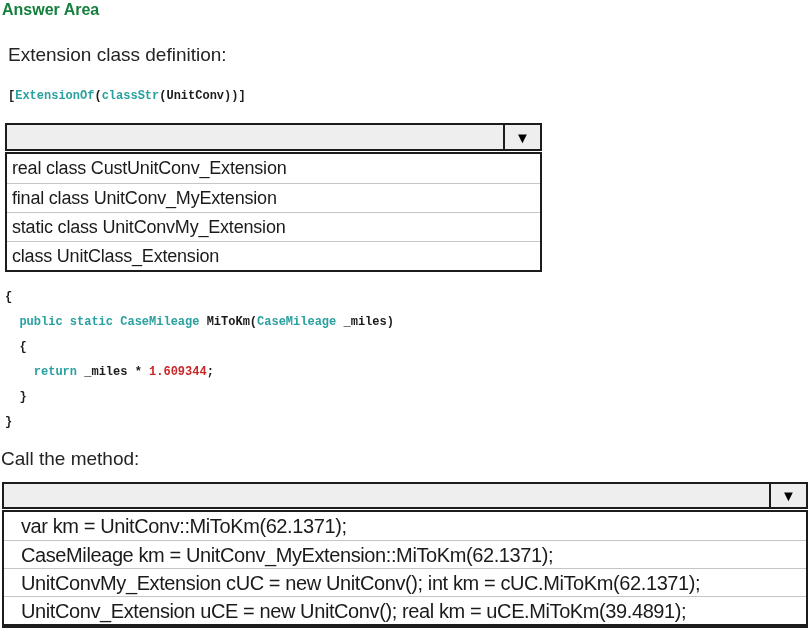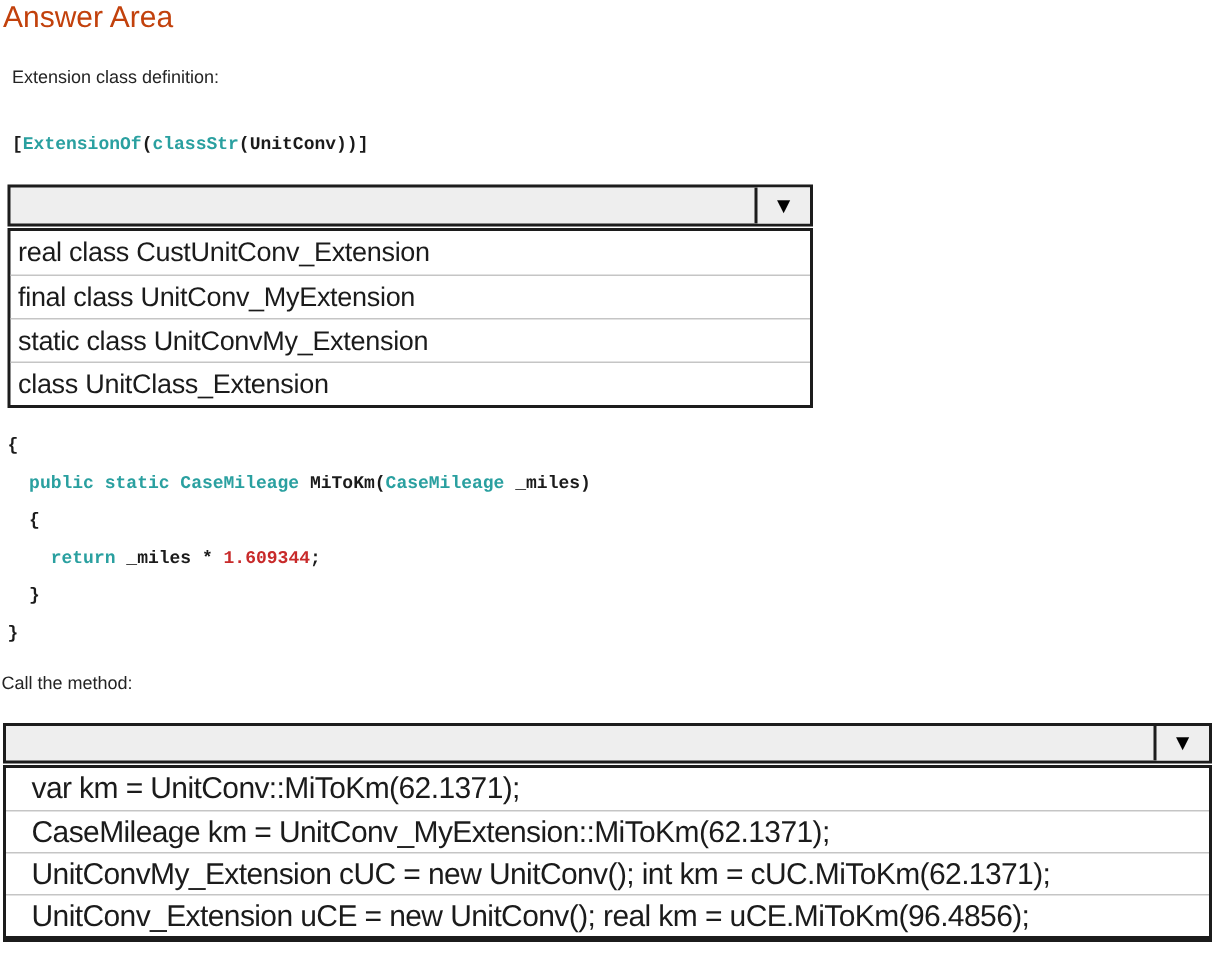--- a/index.html
+++ b/index.html
@@ -1,24 +1,24 @@
 <!DOCTYPE html>
 <html style="--teal: #2AA0A0; --red: #C82A2A; --text: #1B1B1B; --label-text: #242424; --border: #1C1C1C; --combo-bg: #EEEEEE; --divider: #C5C5C5;"><head>
 <meta charset="utf-8">
 <style>
   * { margin:0; padding:0; box-sizing:border-box; }
   html,body { width:812px; height:637px; background:#ffffff; overflow:hidden; }
   body { font-family:"Liberation Sans", sans-serif; color:var(--text,#1b1b1b); position:relative; }
 
   .page-title {
     position:absolute; left:2px; top:1px;
-    font-size:20px; font-weight:400; color:#c2410c;
+    font-size:16px; font-weight:700; color:#15803d;
   }
   .section-label {
-    position:absolute; font-size:12px; color:var(--label-text,#242424);
+    position:absolute; font-size:19px; color:var(--label-text,#242424);
     white-space:nowrap;
   }
   .label-ext { left:8px; top:44px; }
   .label-call { left:1px; top:448px; }
 
   .code {
     position:absolute;
     font-family:Liberation Mono, monospace;
     font-weight:700; font-size:12px; line-height:25px;
     white-space:pre; color:var(--text,#1b1b1b);
@@ -97,15 +97,15 @@
   <div class="combo">
     <div class="combo-value"></div>
     <div class="combo-btn">
       <span class="arrow">▼</span>
     </div>
   </div>
   <div class="listbox">
     <div class="option">var km = UnitConv::MiToKm(62.1371);</div>
     <div class="option">CaseMileage km = UnitConv_MyExtension::MiToKm(62.1371);</div>
     <div class="option">UnitConvMy_Extension cUC = new UnitConv(); int km = cUC.MiToKm(62.1371);</div>
-    <div class="option">UnitConv_Extension uCE = new UnitConv(); real km = uCE.MiToKm(96.4856);</div>
+    <div class="option">UnitConv_Extension uCE = new UnitConv(); real km = uCE.MiToKm(39.4891);</div>
   </div>
 </div>
 
 </body></html>

